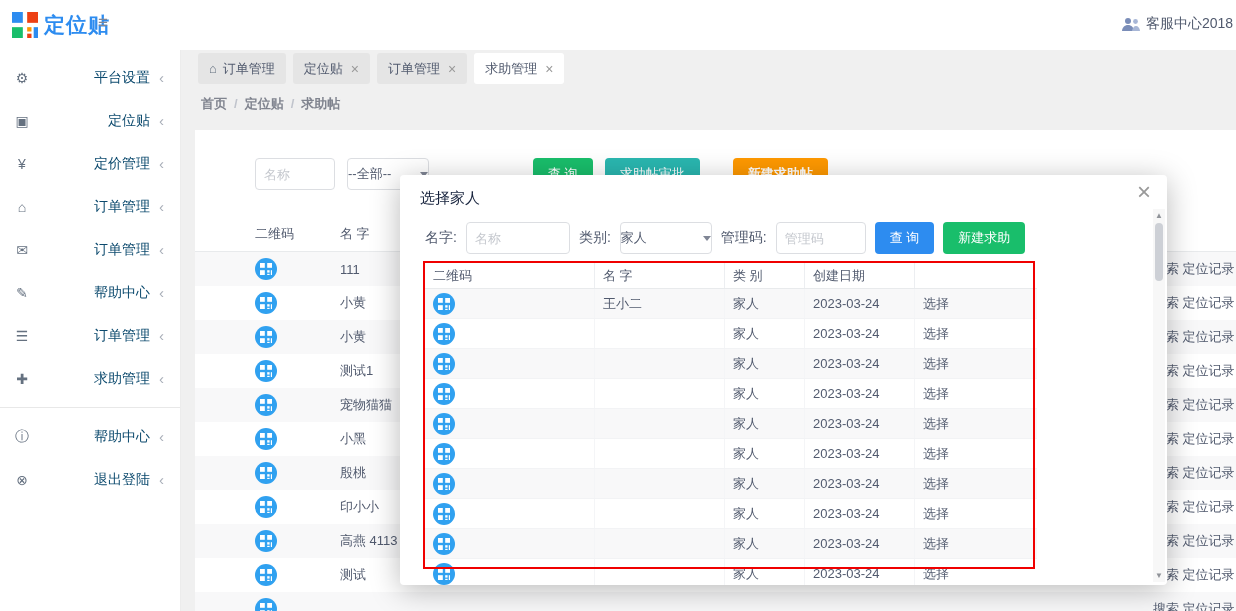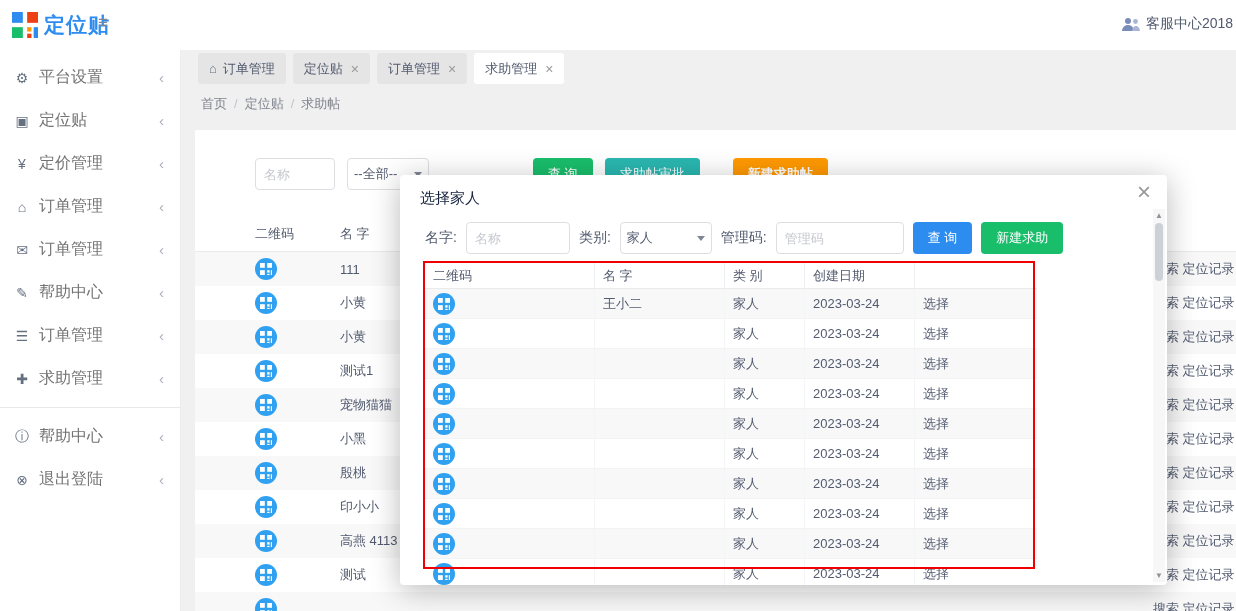--- a/index.html
+++ b/index.html
@@ -13,47 +13,47 @@
   .logo-text{font-size:21px;font-weight:bold;color:#2d8cf0;letter-spacing:1px;}
   .hamburger{position:absolute;left:98px;top:13px;font-size:17px;color:#808695;cursor:pointer;}
   .user{position:absolute;left:1122px;top:15px;display:flex;align-items:center;gap:6px;
         white-space:nowrap;font-size:14px;color:#515a6e;cursor:pointer;}
 
   
   .sidebar{position:absolute;top:50px;left:0;width:181px;height:561px;background:#fff;
            border-right:1px solid #ececec;z-index:2;padding-top:6px;}
   .side-item{height:43px;display:flex;align-items:center;padding:0 16px 0 14px;gap:9px;cursor:pointer;}
   .si-icon{width:16px;font-size:14px;color:#657180;text-align:center;}
-  .si-label{flex:1;font-size:16px;color:#737373;}
+  .si-label{flex:1;font-size:14px;color:#0c4a6e;text-align:right;}
   .si-chevron{color:#a8aeb8;font-size:15px;}
   .side-divider{height:1px;background:#e8e8e8;margin:7px 0;}
 
   
   .tabstrip{position:absolute;left:181px;top:50px;right:0;height:37px;display:flex;align-items:center;
             gap:7px;padding-left:17px;}
   .tab{height:31px;display:inline-flex;align-items:center;gap:6px;padding:0 11px;background:#e5e5e5;
        border-radius:3px;font-size:13px;color:#515a6e;cursor:pointer;}
   .tab.active{background:#fff;}
   .tab-icon{font-size:13px;color:#657180;}
   .tab-close{font-size:14px;color:#999;margin-left:2px;}
   .breadcrumb{position:absolute;left:181px;top:87px;right:0;height:33px;display:flex;align-items:center;
               padding-left:20px;font-size:13px;color:#80848f;}
-  .crumb{display:inline-flex;align-items:center;cursor:pointer;}
+  .crumb{display:inline-flex;align-items:center;cursor:pointer;font-weight:bold;}
   .crumb .sep{margin:0 7px;color:#c0c4cc;}
   .crumb:last-of-type .sep{display:none;}
 
   
   .panel{position:absolute;left:195px;top:130px;right:0;bottom:0;background:#fff;overflow:hidden;}
   .filter-row{display:flex;align-items:center;gap:12px;margin:28px 0 0 60px;}
   .ipt{height:32px;border:1px solid #dcdee2;border-radius:4px;padding:0 8px;font-size:13px;
        color:#515a6e;background:#fff;outline:none;font-family:inherit;}
   .ipt::placeholder{color:#c5c8ce;}
-  .w80{width:80px;}.w82{width:82px;}.w92{width:92px;}.w104{width:104px;}.w110{width:128px;padding-left:8px;}
+  .w80{width:80px;}.w82{width:82px;}.w92{width:92px;}.w104{width:104px;}.w110{width:90px;padding-left:8px;}
   .select{height:32px;border:1px solid #dcdee2;border-radius:4px;background:#fff;display:inline-flex;
-          align-items:center;justify-content:space-between;padding:0 6px;font-size:13px;color:#515a6e;cursor:pointer;}
+          align-items:center;justify-content:space-between;padding:0 0;font-size:13px;color:#515a6e;cursor:pointer;}
   .caret{width:0;height:0;border-left:4px solid transparent;border-right:4px solid transparent;
          border-top:5px solid #808695;margin-left:6px;}
   .btn{height:32px;border:none;border-radius:4px;padding:0 15px;font-size:13px;color:#fff;cursor:pointer;
        font-family:inherit;white-space:nowrap;}
   .btn.green{background:#19be6b;}
   .btn.blue{background:#2d8cf0;}
   .btn.teal{background:#2ab7b0;}
   .btn.orange{background:#ff9900;font-weight:bold;}
   .gapL{margin-left:92px;}
   .gapM{margin-left:21px;}

